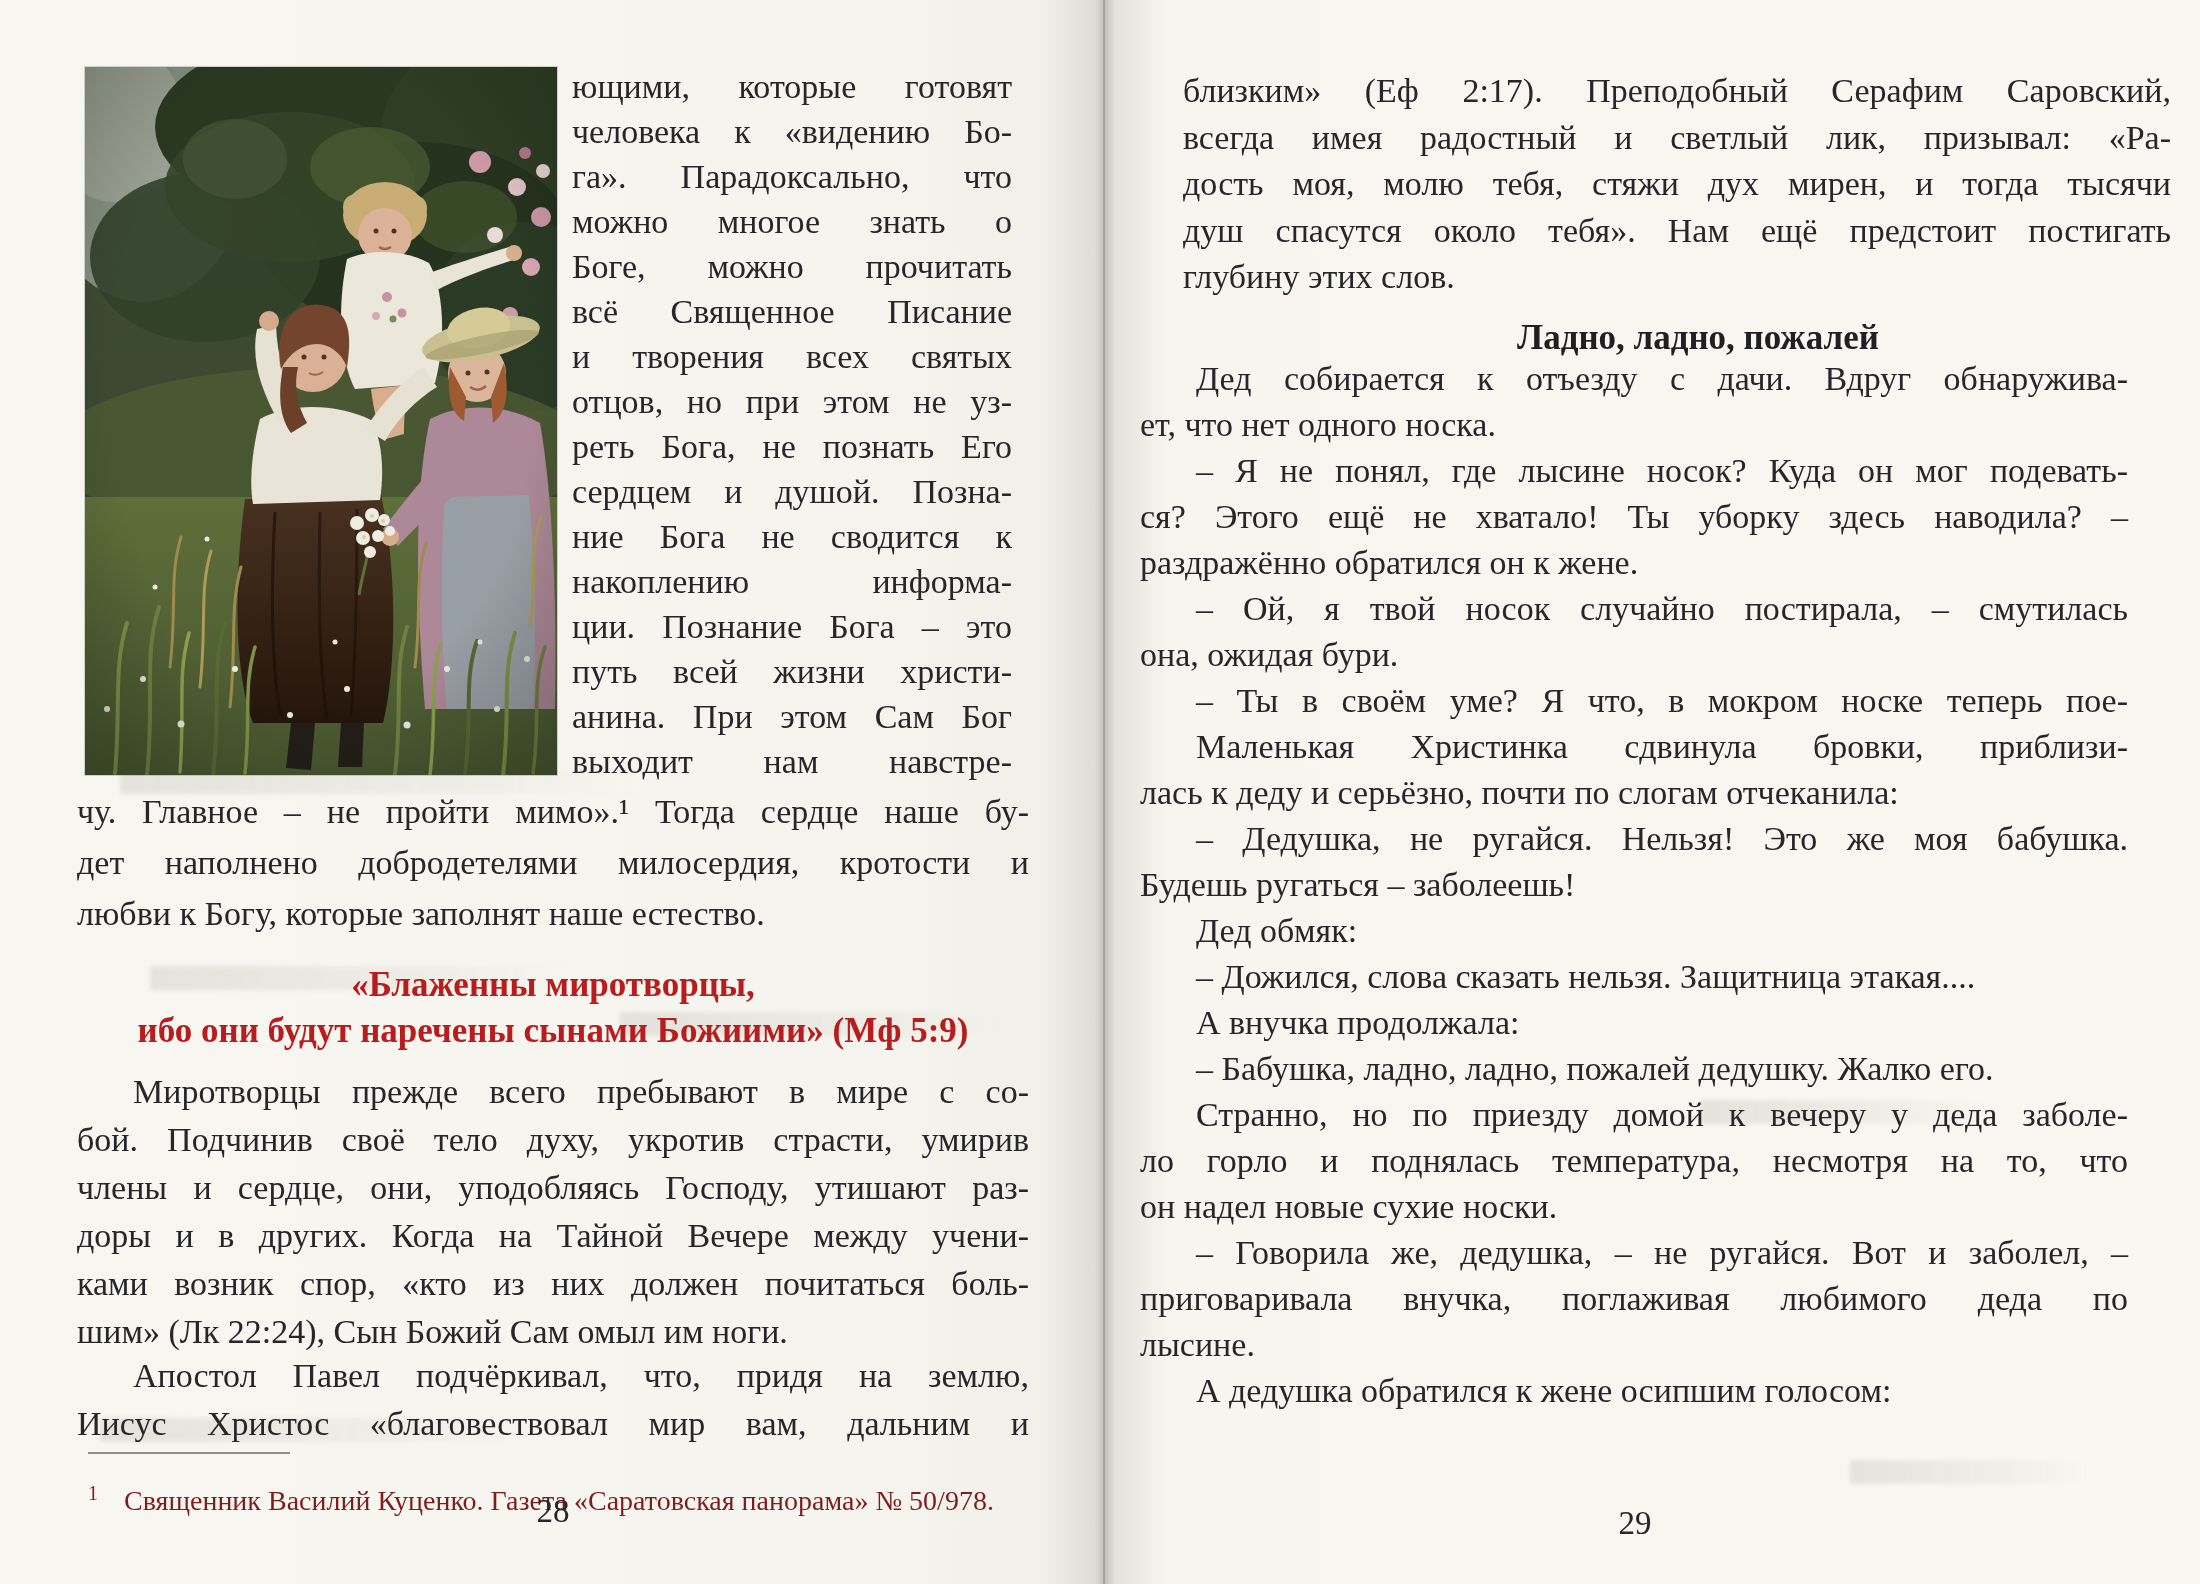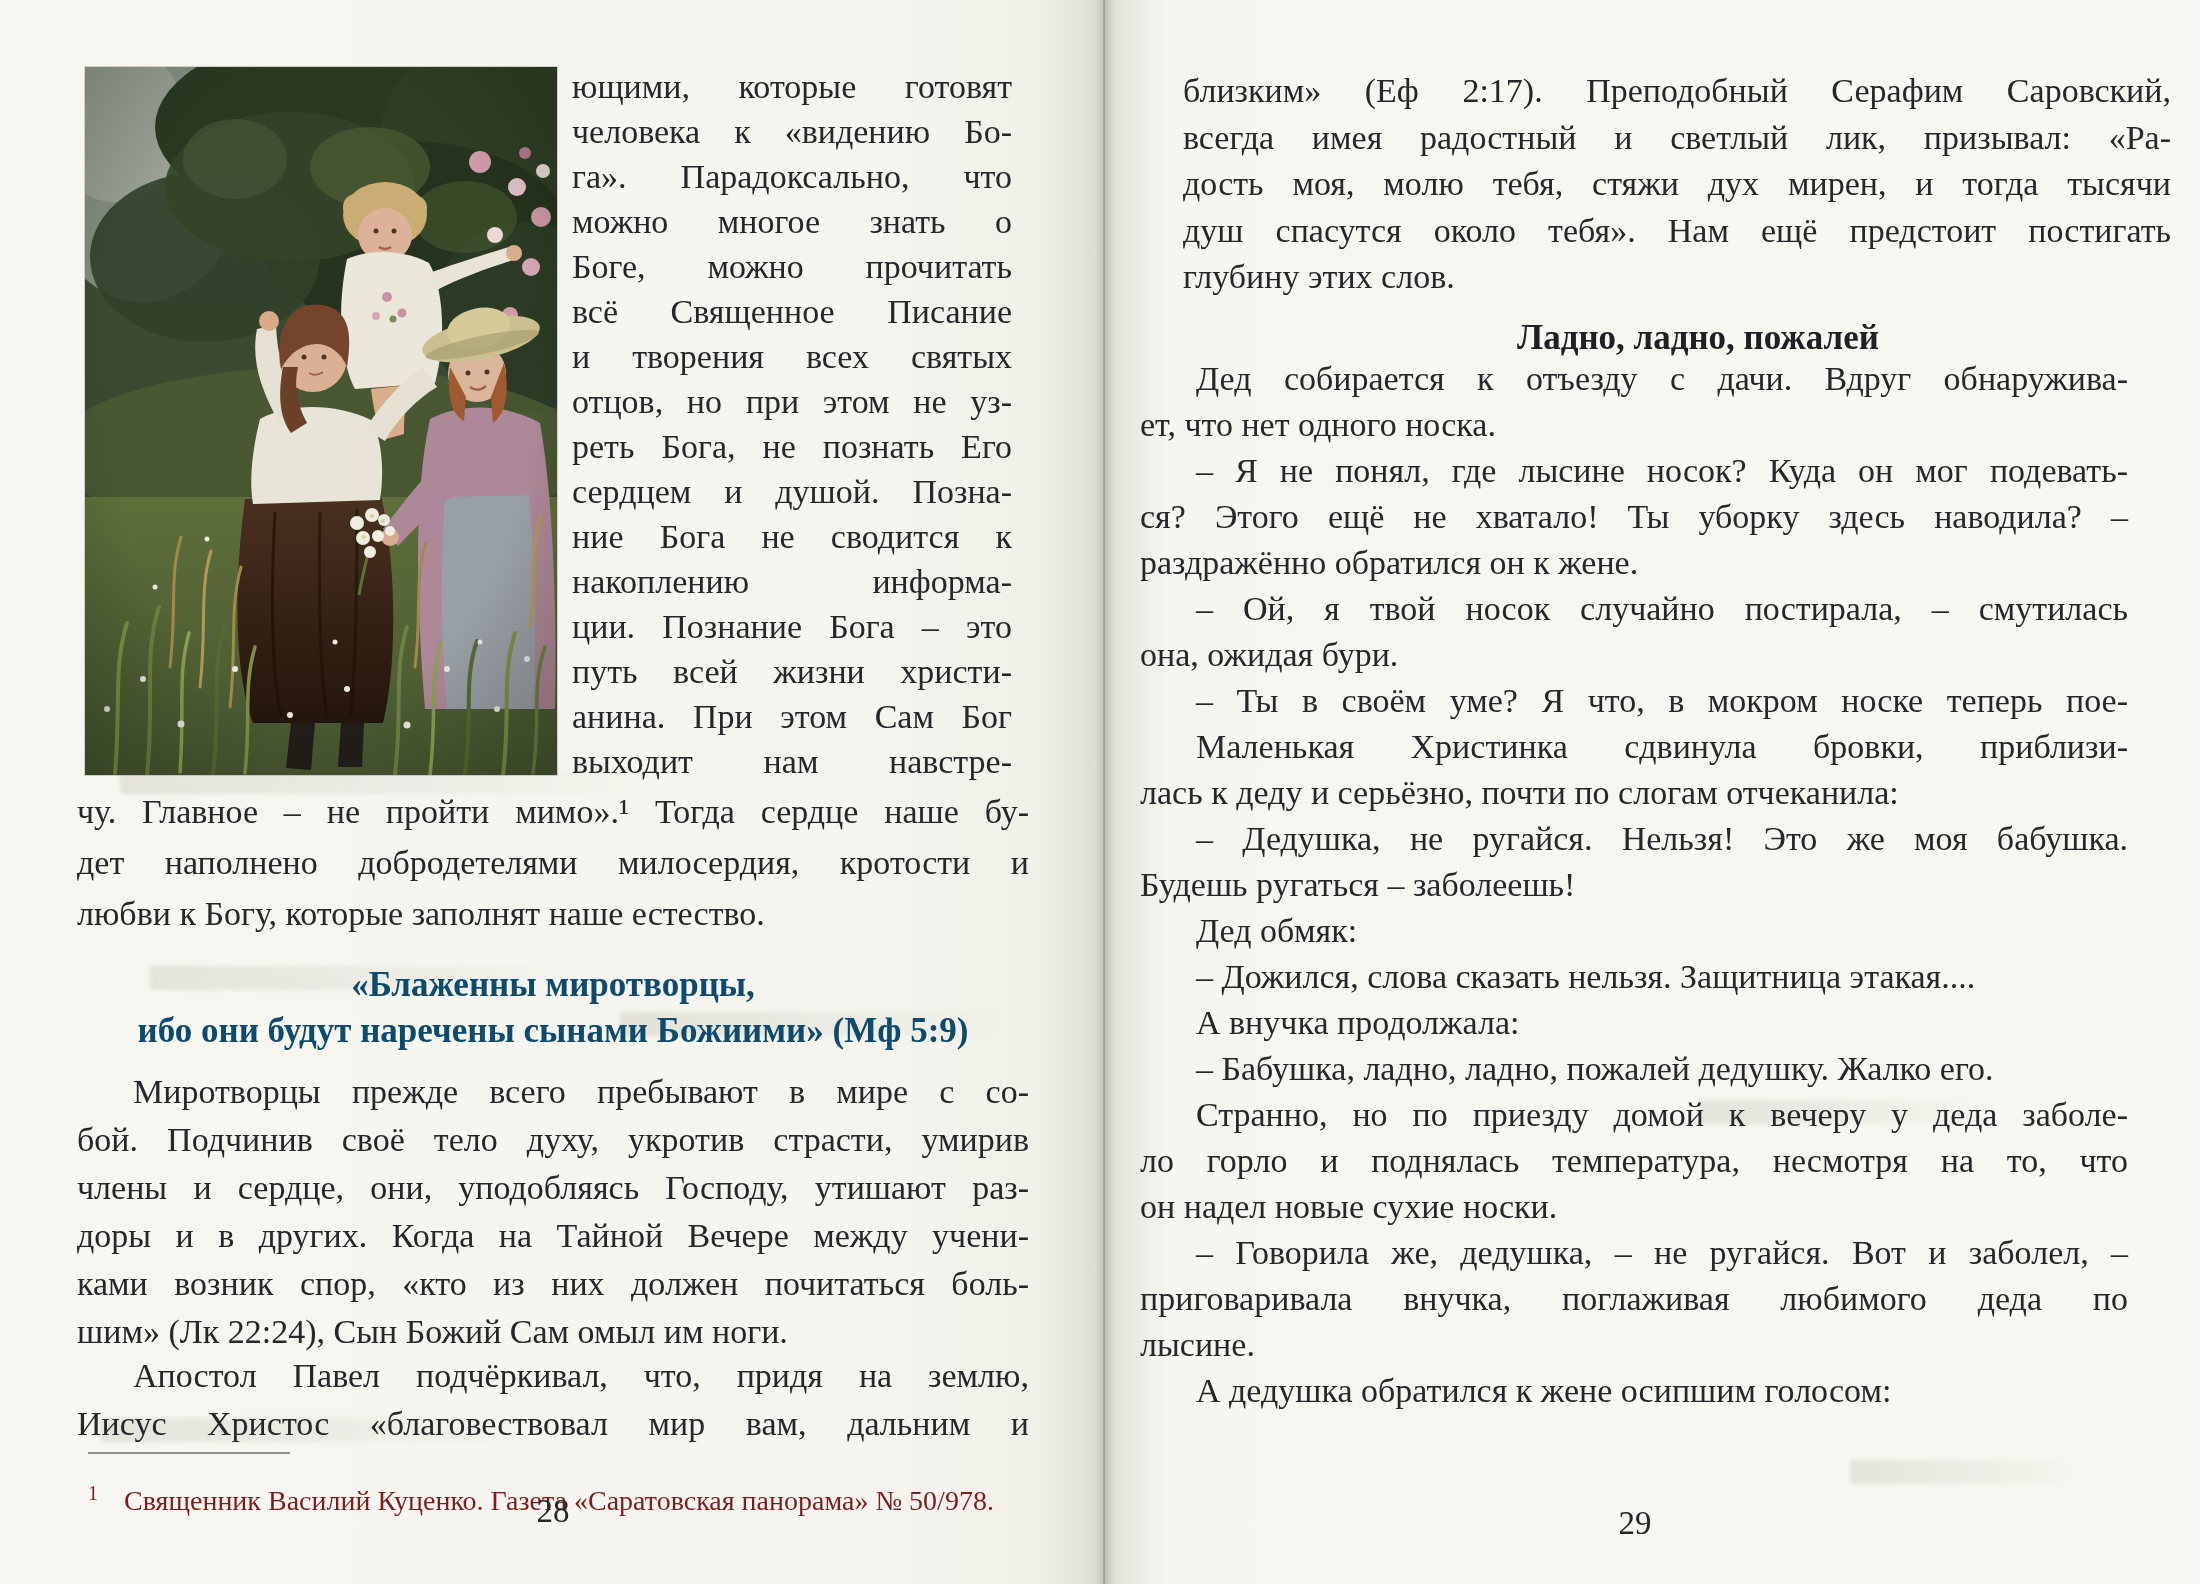--- a/index.html
+++ b/index.html
@@ -20,21 +20,21 @@
 
   .abs{position:absolute;}
 
   
   .tl{text-align:justify;text-align-last:justify;white-space:normal;}
   .tl.last{text-align-last:left;}
   .tl.ind{text-indent:56px;}
 
   .col-lines{left:572px;top:64px;width:440px;font-size:34px;line-height:45px;}
   .full-lines{left:77px;top:786px;width:952px;font-size:34px;line-height:51px;}
-  .heading-left{left:77px;top:962px;width:952px;font-size:35px;line-height:46px;font-weight:bold;text-align:center;color:#0c4a6e;}
+  .heading-left{left:77px;top:962px;width:952px;font-size:35px;line-height:46px;font-weight:bold;text-align:center;color:#b91c1c;}
   .para1-lines{left:77px;top:1068px;width:952px;font-size:34px;line-height:48px;}
   .para2-lines{left:77px;top:1352px;width:952px;font-size:34px;line-height:48px;}
 
   .footnote-rule{left:88px;top:1452px;width:202px;height:2px;background:#8f8d86;}
   .footnote{left:88px;top:1476px;width:941px;font-size:28px;line-height:34px;color:#7f1d1d;}
   .footnote sup{font-size:20px;margin-right:26px;}
 
   .pagenum{font-size:33px;text-align:center;color:#26262b;}
   .pagenum-left{left:77px;top:1493px;width:952px;}
   .pagenum-right{left:1140px;top:1505px;width:990px;}

